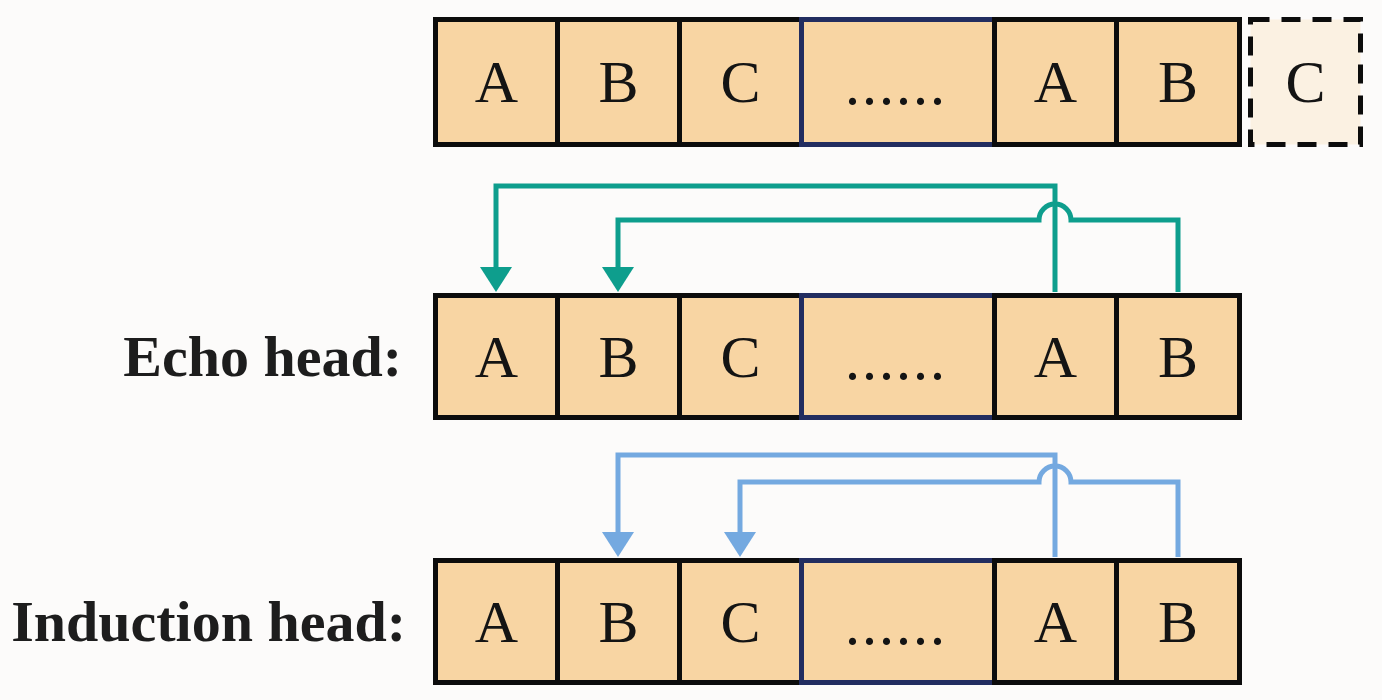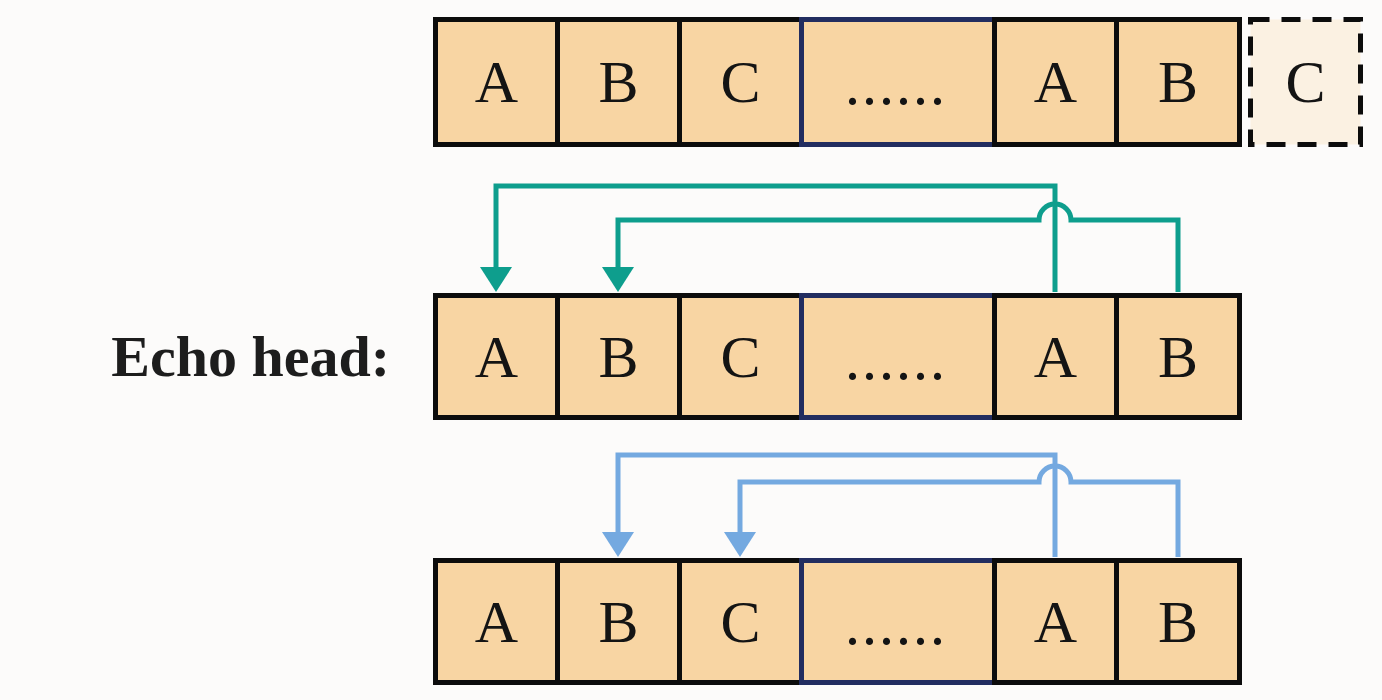--- a/index.html
+++ b/index.html
@@ -47,21 +47,21 @@
     font-size:60px;line-height:1;color:#141414;
   }
   .row-label{
     position:absolute;left:0;
     text-align:right;
     font-weight:bold;
     font-size:58px;
     color:#1d1d1d;
     white-space:nowrap;
   }
-  .label-echo{top:293px;width:390px;height:127px;line-height:127px;}
+  .label-echo{top:293px;width:390px;height:127px;line-height:127px;padding-left:12px;}
   .label-induction{top:558px;width:406px;height:127px;line-height:127px;}
   .arrow-overlay{
     position:absolute;left:0;top:0;width:1382px;height:700px;
     pointer-events:none;
   }
 </style>
 </head>
 <body>
 
 <div class="canvas">
@@ -89,20 +89,21 @@
     <div class="cell w0">A</div>
     <div class="cell w1">B</div>
     <div class="cell w2">C</div>
     <div class="cell w3 dots">
         <span>......</span>
       </div>
     <div class="cell w4">A</div>
     <div class="cell w5">B</div>
   </div>
 
+  <div class="row-label label-induction">Induction head:</div>
   <div class="token-row h-std" style="top:558px;">
     <div class="cell w0">A</div>
     <div class="cell w1">B</div>
     <div class="cell w2">C</div>
     <div class="cell w3 dots">
         <span>......</span>
       </div>
     <div class="cell w4">A</div>
     <div class="cell w5">B</div>
   </div>

